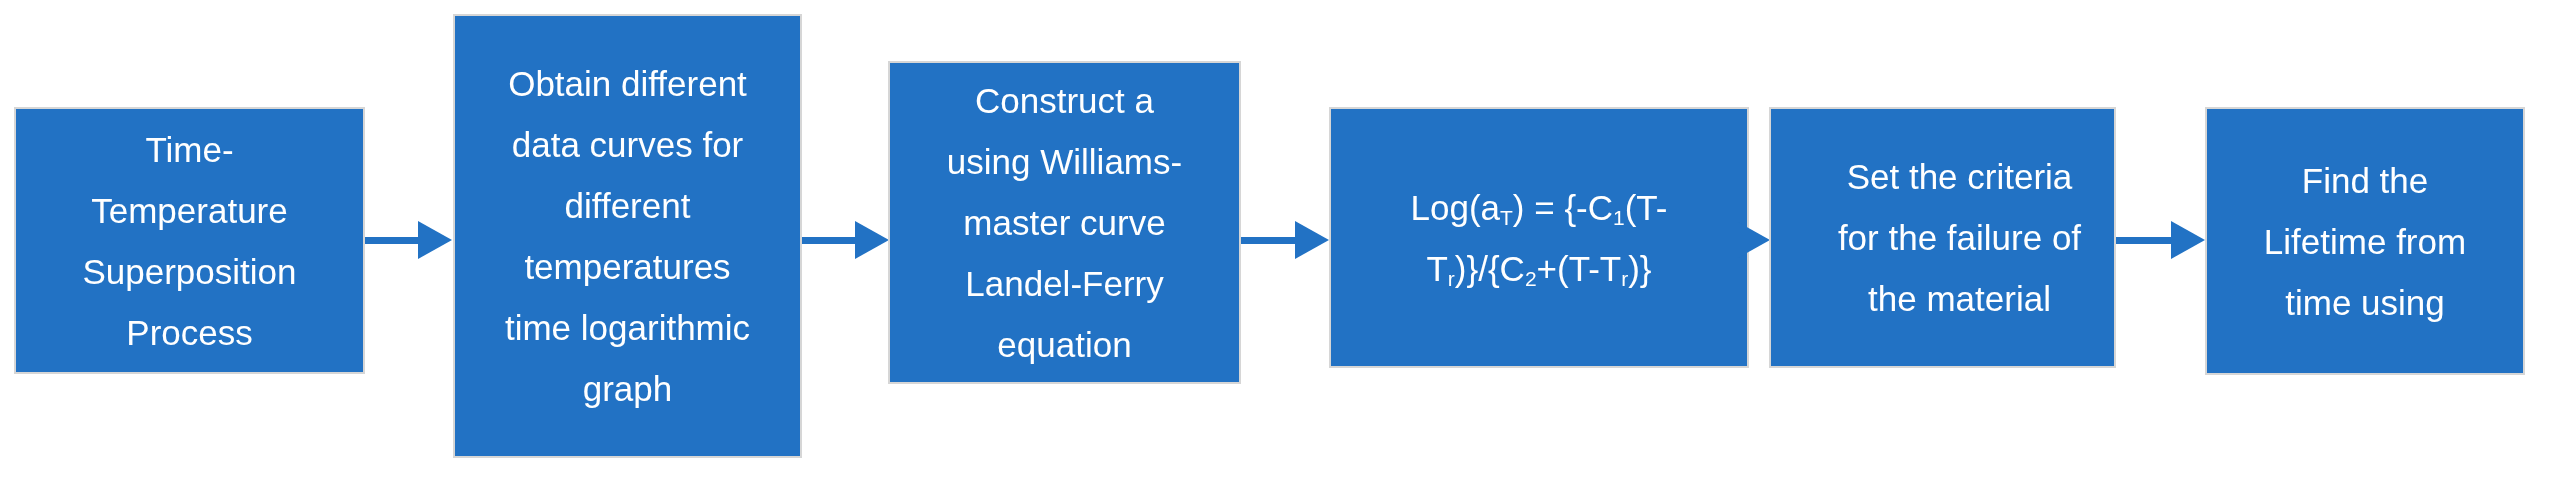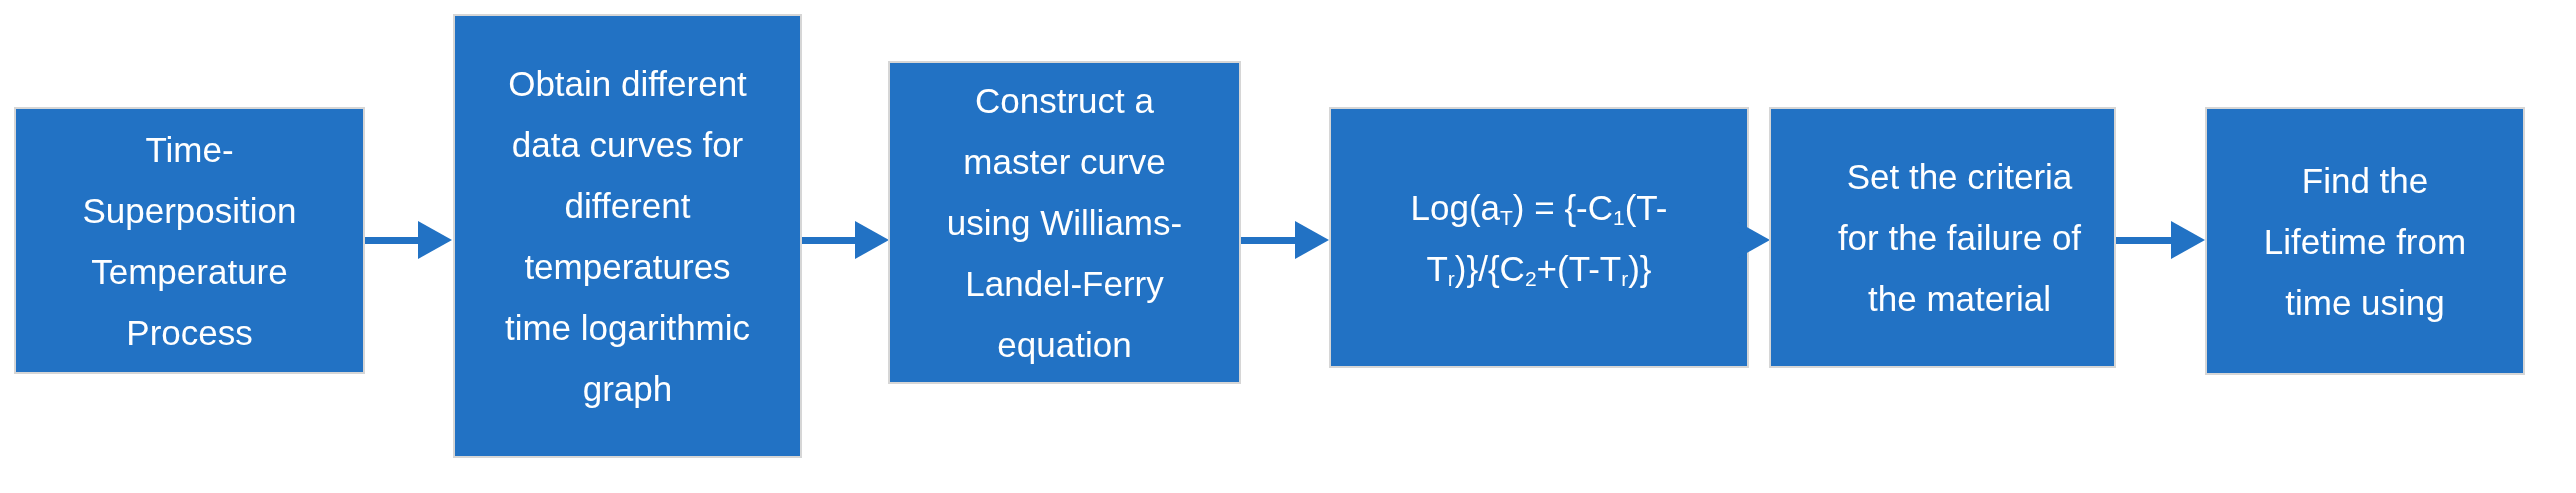--- a/index.html
+++ b/index.html
@@ -64,22 +64,22 @@
   }
 </style>
 </head>
 <body>
 
 <div class="canvas">
 
   <div class="flow-box b0">
     <div class="box-text">
         <div class="line"><span>Time-</span></div>
+        <div class="line"><span>Temperature</span></div>
         <div class="line"><span>Superposition</span></div>
-        <div class="line"><span>Temperature</span></div>
         <div class="line"><span>Process</span></div>
       </div>
   </div>
 
   <div class="flow-arrow a0">
     <span class="shaft"></span>
     <span class="head"></span>
   </div>
 
   <div class="flow-box b1">
@@ -94,22 +94,22 @@
   </div>
 
   <div class="flow-arrow a1">
     <span class="shaft"></span>
     <span class="head"></span>
   </div>
 
   <div class="flow-box b2">
     <div class="box-text">
         <div class="line"><span>Construct a</span></div>
+        <div class="line"><span>using Williams-</span></div>
         <div class="line"><span>master curve</span></div>
-        <div class="line"><span>using Williams-</span></div>
         <div class="line"><span>Landel-Ferry</span></div>
         <div class="line"><span>equation</span></div>
       </div>
   </div>
 
   <div class="flow-arrow a2">
     <span class="shaft"></span>
     <span class="head"></span>
   </div>
 

